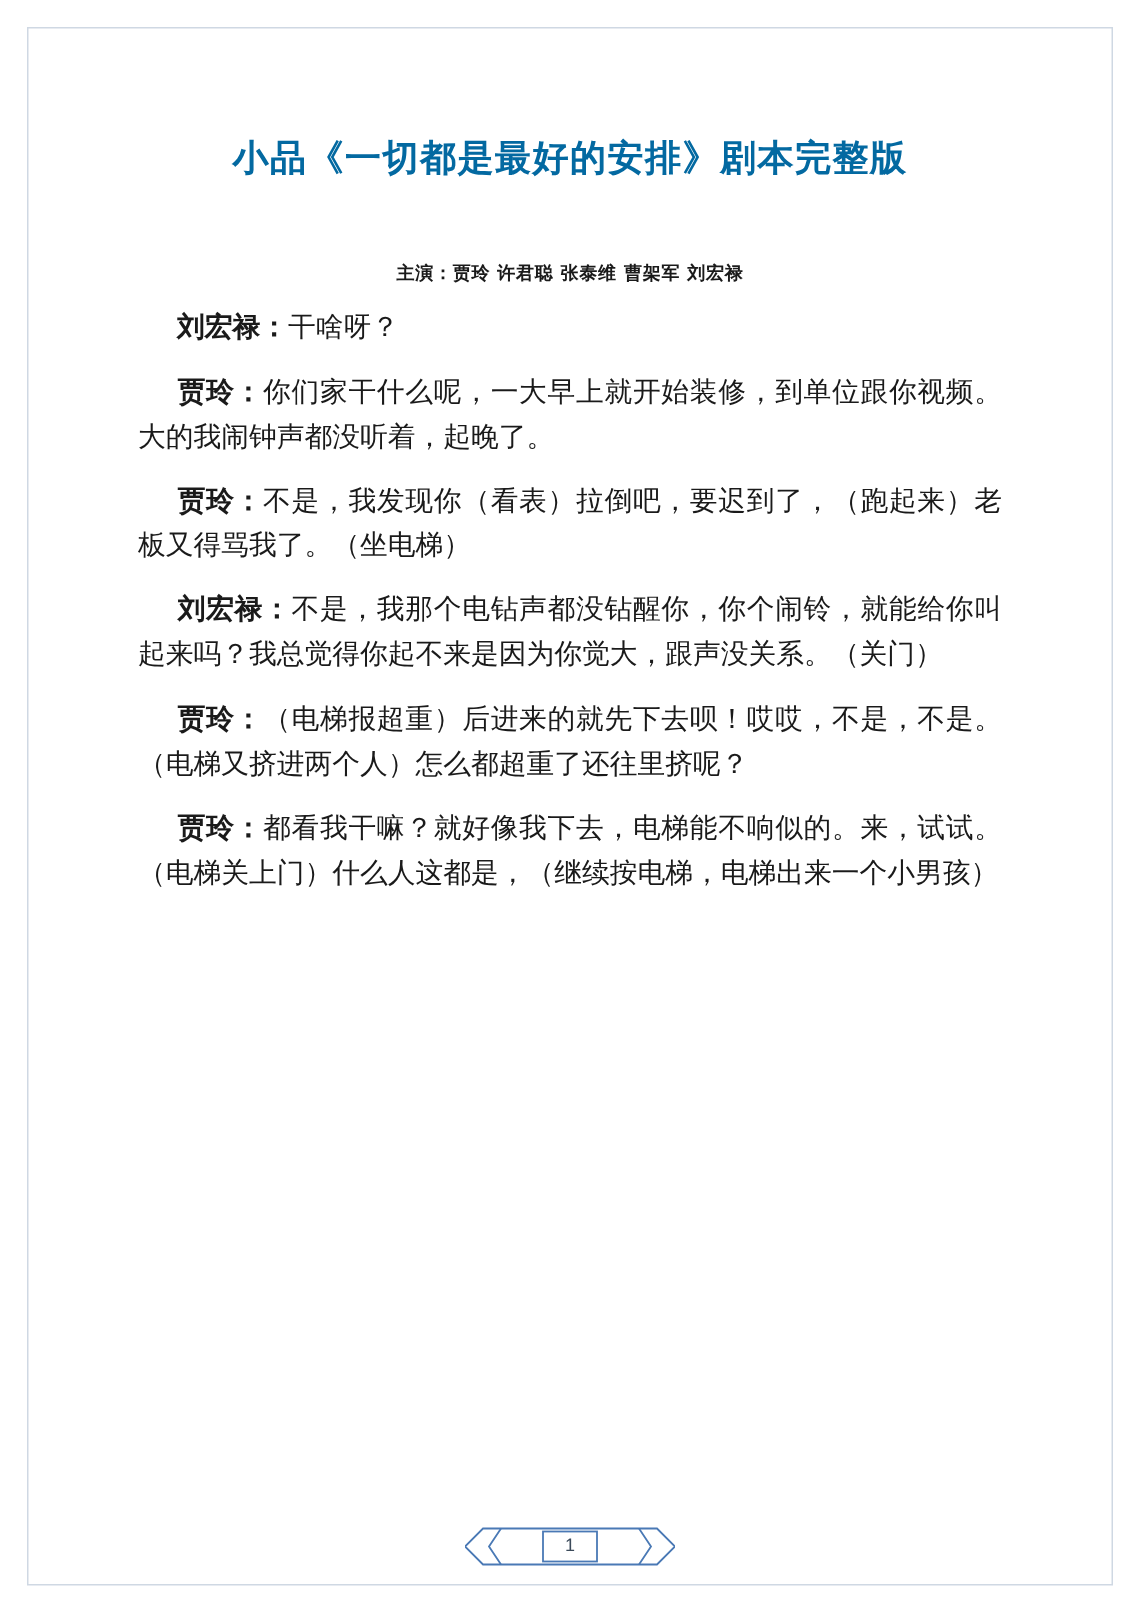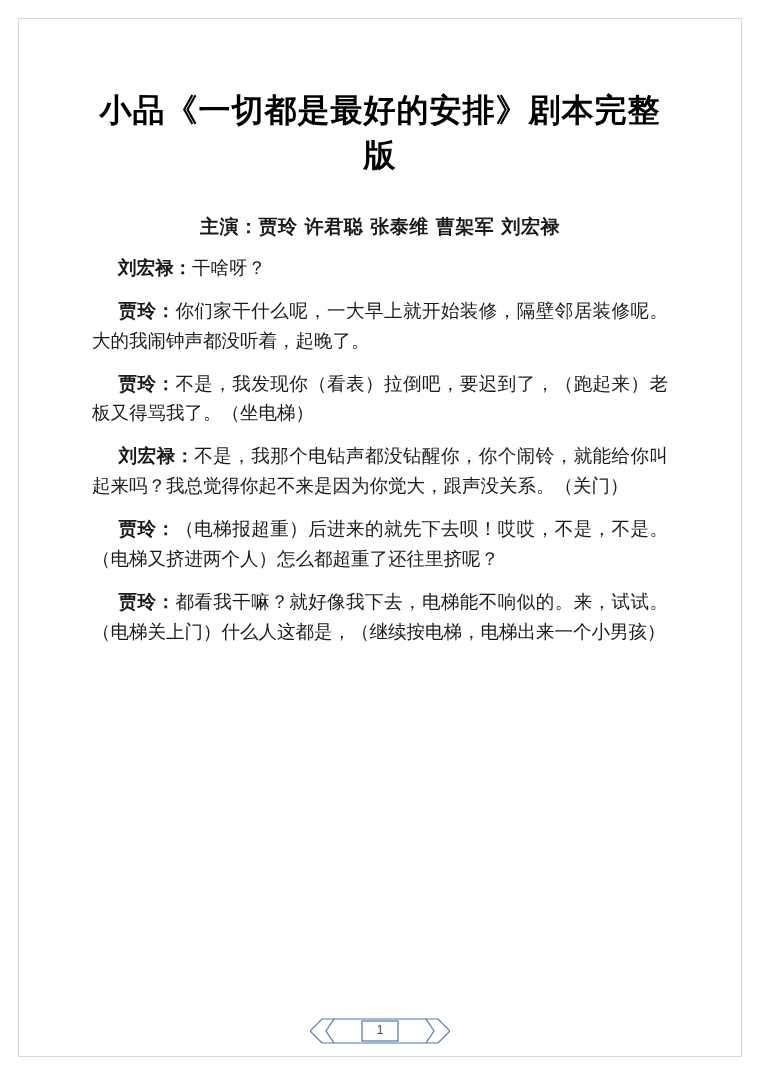--- a/index.html
+++ b/index.html
@@ -32,33 +32,33 @@
     pointer-events: none;
   }
   .content {
     position: absolute;
     left: 92px;
     top: 70px;
     width: 576px;
   }
   .doc-title {
     text-align: center;
-    color: #000000;
+    color: #0369a1;
     font-weight: bold;
-    font-size: 32px;
+    font-size: 24px;
     letter-spacing: 1px;
     margin: 18px 0 0 0;
     line-height: 1.4;
     font-family: "DejaVu Serif", "Liberation Serif", serif;
   }
   .cast {
     text-align: center;
-    font-size: 19px;
+    font-size: 12px;
     font-weight: bold;
-    margin-top: 36px;
+    margin-top: 52px;
     letter-spacing: 0.5px;
   }
   .para {
     font-size: 18.5px;
     line-height: 1.62;
     margin-top: 13px;
     text-align: justify;
     text-justify: inter-ideograph;
     text-indent: 0;
   }
@@ -104,21 +104,21 @@
     <h1 class="doc-title">小品《一切都是最好的安排》剧本完整版</h1>
 
     <div class="cast">主演：贾玲 许君聪 张泰维 曹架军 刘宏禄</div>
 
 
     <div class="para">
       <span class="indent"></span><span class="speaker">刘宏禄</span><span class="speaker">：</span><span>干啥呀？</span>
     </div>
 
     <div class="para">
-      <span class="indent"></span><span class="speaker">贾玲</span><span class="speaker">：</span><span>你们家干什么呢，一大早上就开始装修，隔壁邻居装修呢。大的我闹钟声都没听着，起晚了。</span>
+      <span class="indent"></span><span class="speaker">贾玲</span><span class="speaker">：</span><span>你们家干什么呢，一大早上就开始装修，到单位跟你视频。大的我闹钟声都没听着，起晚了。</span>
     </div>
 
     <div class="para">
       <span class="indent"></span><span class="speaker">贾玲</span><span class="speaker">：</span><span>不是，我发现你（看表）拉倒吧，要迟到了，（跑起来）老板又得骂我了。（坐电梯）</span>
     </div>
 
     <div class="para">
       <span class="indent"></span><span class="speaker">刘宏禄</span><span class="speaker">：</span><span>不是，我那个电钻声都没钻醒你，你个闹铃，就能给你叫起来吗？我总觉得你起不来是因为你觉大，跟声没关系。（关门）</span>
     </div>
 

